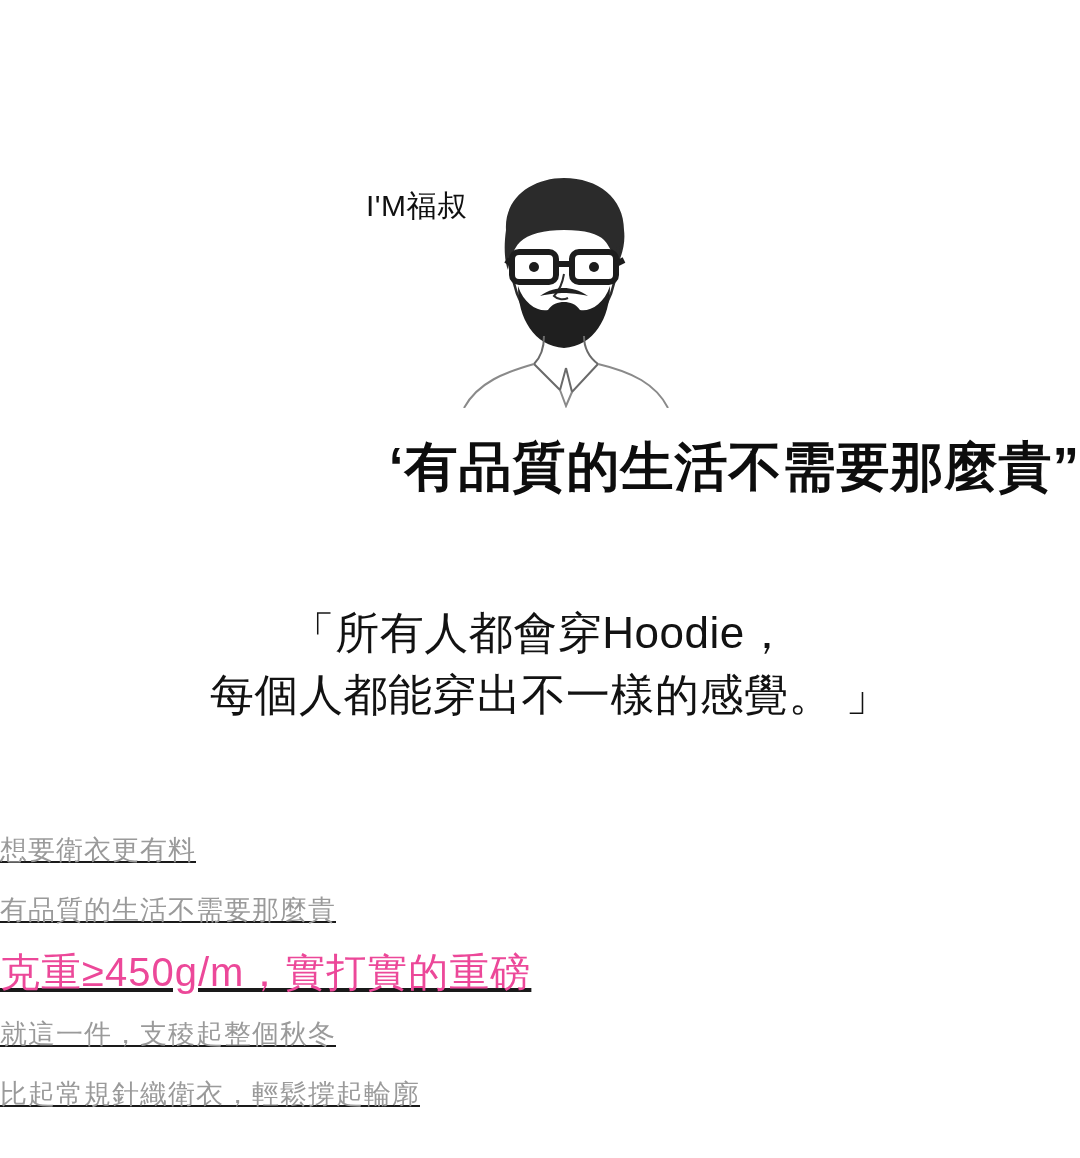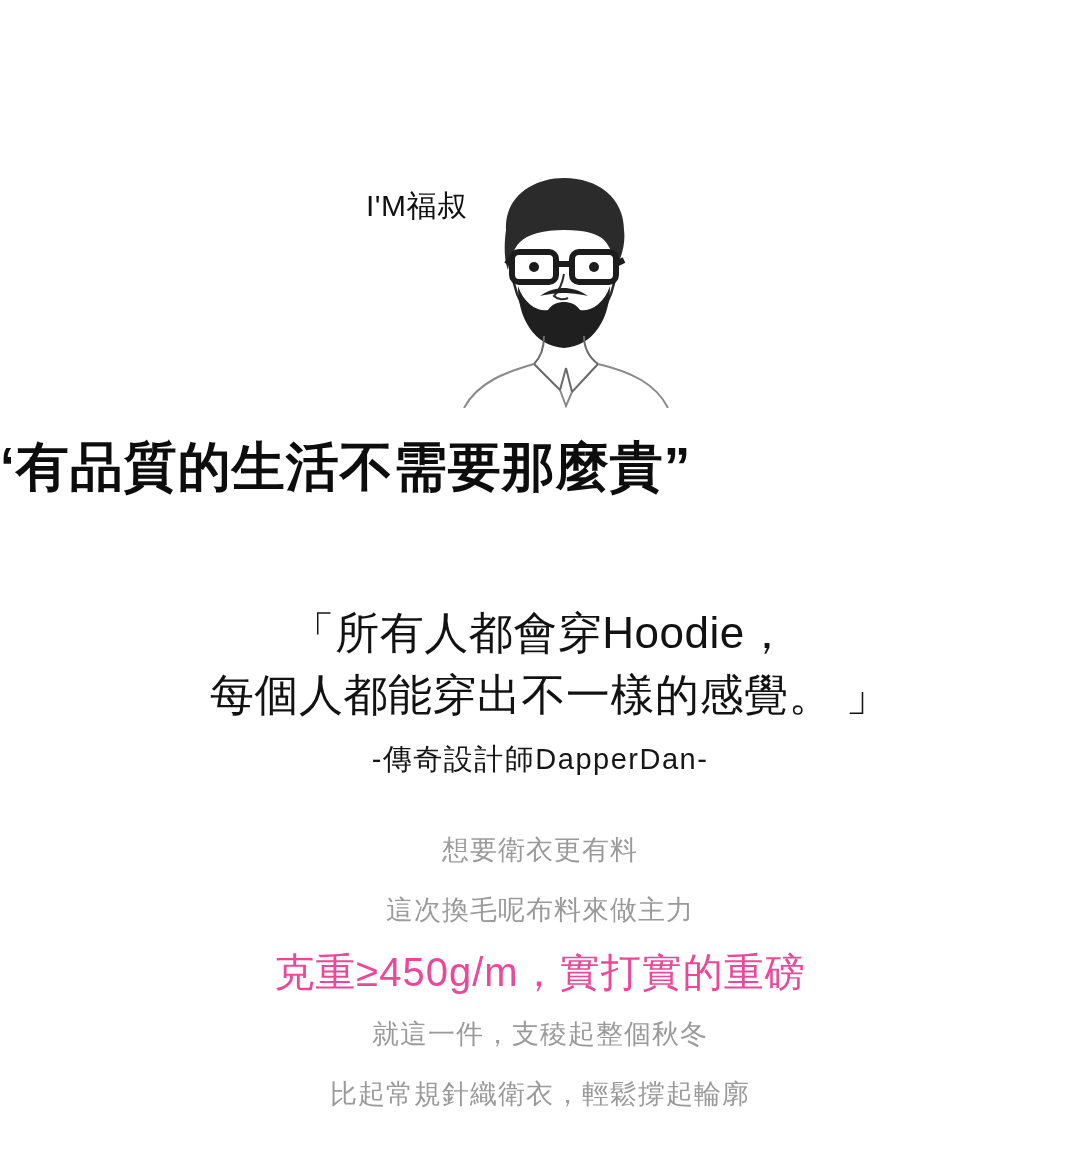--- a/index.html
+++ b/index.html
@@ -47,21 +47,21 @@
     width: 230px;
     height: 240px;
   }
 
   
   .headline {
     position: absolute;
     left: 0;
     top: 432px;
     width: 1080px;
-    text-align: left;
+    text-align: right;
     font-size: 53px;
     font-weight: bold;
     letter-spacing: 1px;
     color: #0d0d0d;
     font-family: "Liberation Sans", sans-serif;
     white-space: nowrap;
   }
 
   
   .quote {
@@ -88,21 +88,22 @@
     color: #161616;
     white-space: nowrap;
   }
 
   
   .features {
     position: absolute;
     left: 0;
     top: 820px;
     width: 1080px;
-    text-align: center;
+    text-align: left;
+    text-decoration: underline;
   }
   .feature {
     font-size: 27px;
     line-height: 60px;
     letter-spacing: 1px;
     color: #7d7d7d;
     white-space: nowrap;
   }
   .feature.em {
     font-size: 40px;
@@ -153,24 +154,23 @@
         <path d="M112 222 L118 238 L124 224" fill="none" stroke="#8a8a8a" stroke-width="2"></path>
       </svg>
     </div>
   </div>
 
   <div class="headline">‘有品質的生活不需要那麼貴”</div>
 
   <div class="quote">
     <div class="quote-line quote-line-1">「所有人都會穿Hoodie，</div>
     <div class="quote-line quote-line-2">每個人都能穿出不一樣的感覺。 」</div>
-    <div class="quote-attr">-傳奇設計師DapperDan-</div>
   </div>
 
   <div class="features">
     <div class="feature dim">想要衛衣更有料</div>
-    <div class="feature dim">這次換毛呢布料來做主力</div>
+    <div class="feature dim">有品質的生活不需要那麼貴</div>
     <div class="feature em">克重≥450g/m，實打實的重磅</div>
     <div class="feature dim">就這一件，支稜起整個秋冬</div>
     <div class="feature dim">比起常規針織衛衣，輕鬆撐起輪廓</div>
   </div>
 
 </div>
 
 </body></html>

